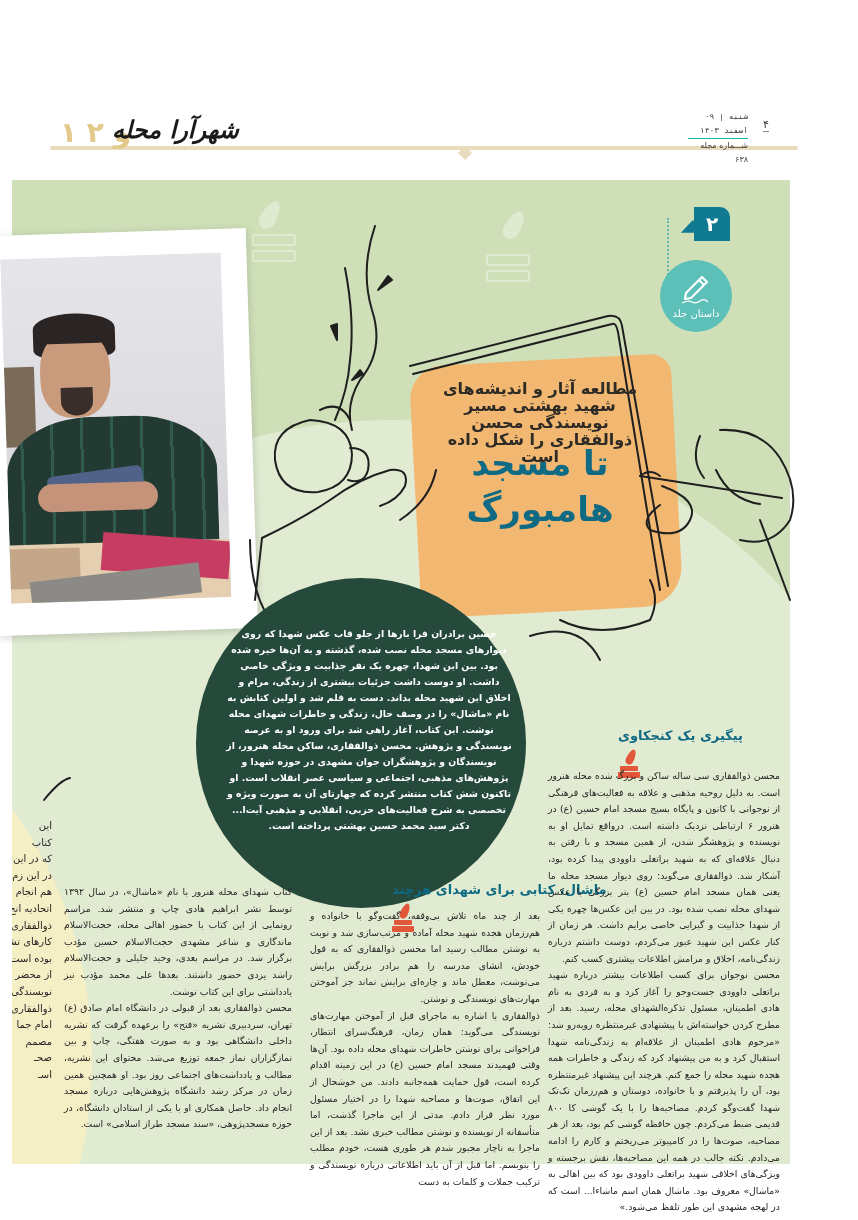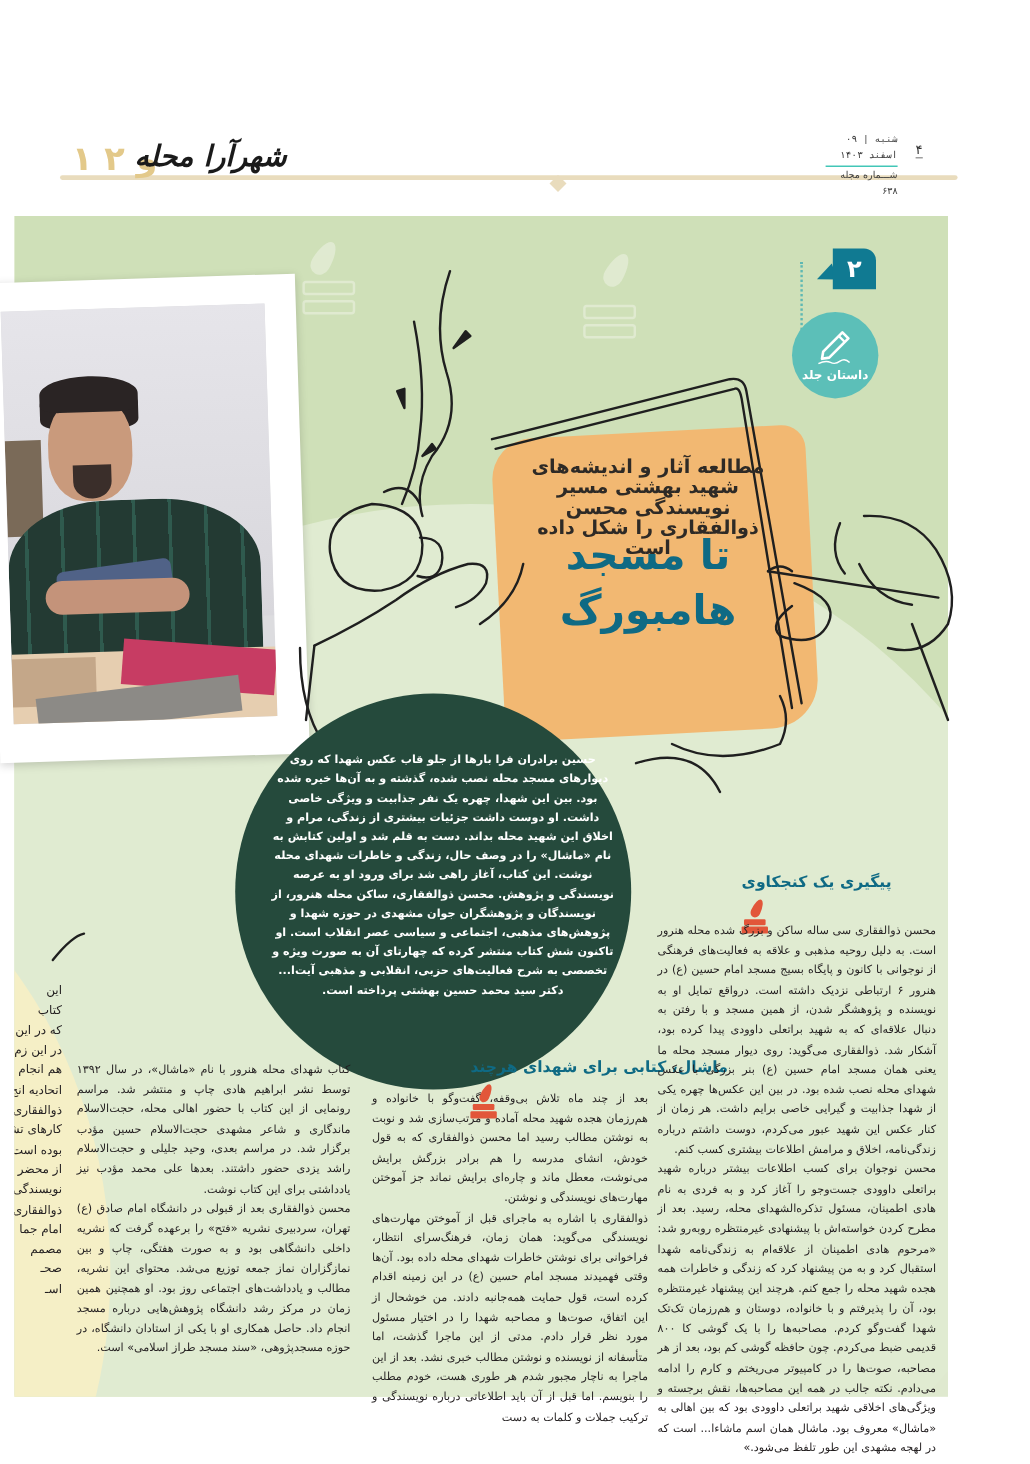--- a/index.html
+++ b/index.html
@@ -25,21 +25,21 @@
   .quill-deco { position: absolute; opacity: 0.55; }
   .quill-deco .feather { position: absolute; width: 16px; height: 30px; border-radius: 50% 50% 50% 50% / 70% 70% 30% 30%; background: #eef3e5; transform: rotate(30deg); }
   .quill-deco .book { position: absolute; width: 44px; height: 12px; border-radius: 3px; border: 2px solid #eef3e5; }
 
   
   .section-tag { position: absolute; left: 694px; top: 207px; width: 36px; height: 34px; background: #107a92; border-radius: 0 10px 0 0; color: #fff; font-size: 20px; font-weight: bold; text-align: center; line-height: 34px; }
   .section-tag-tail { position: absolute; left: 680px; top: 222px; width: 0; height: 0; border-top: 8px solid transparent; border-bottom: 6px solid transparent; border-right: 16px solid #107a92; transform: rotate(-20deg); }
   .dotted-line { position: absolute; left: 667px; top: 218px; height: 60px; border-left: 2px dotted #5fb8b3; }
   .story-badge { position: absolute; left: 660px; top: 260px; width: 72px; height: 72px; border-radius: 50%; background: #5cbfb8; color: #fff; text-align: center; }
   .story-badge .pencil-icon { position: absolute; left: 20px; top: 14px; width: 30px; height: 30px; }
-  .story-badge .badge-label { position: absolute; left: 0; top: 48px; width: 72px; font-size: 10px; font-weight: bold; direction: rtl; }
+  .story-badge .badge-label { position: absolute; left: 0; top: 48px; width: 72px; font-size: 10px; font-weight: normal; direction: rtl; }
 
   
   .photo-frame { position: absolute; left: -6px; top: 232px; width: 258px; height: 400px; background: #ffffff; transform: rotate(-1.8deg); box-shadow: 0 2px 8px rgba(0,0,0,0.18); }
   .photo { position: absolute; left: 12px; top: 24px; width: 220px; height: 344px; background: #dcdcdf; overflow: hidden; }
   .photo .wall { position: absolute; left: 0; top: 0; width: 220px; height: 260px; background: linear-gradient(180deg, #e6e5ea 0%, #d8d7dc 100%); }
   .photo .shelf { position: absolute; left: 0; top: 108px; width: 30px; height: 80px; background: #7a6a58; }
   .photo .head { position: absolute; left: 36px; top: 72px; width: 70px; height: 88px; border-radius: 45% 45% 42% 42%; background: #c99a7c; }
   .photo .hair { position: absolute; left: 30px; top: 60px; width: 82px; height: 40px; border-radius: 50% 50% 20% 20%; background: #2a2424; }
   .photo .beard { position: absolute; left: 56px; top: 130px; width: 32px; height: 28px; border-radius: 0 0 50% 50%; background: #3a2e2a; }
   .photo .shirt { position: absolute; left: 0; top: 160px; width: 210px; height: 140px; border-radius: 40% 40% 0 0; background: repeating-linear-gradient(90deg, #233a33 0 14px, #2f5a4e 14px 17px, #233a33 17px 30px), #233a33; }

